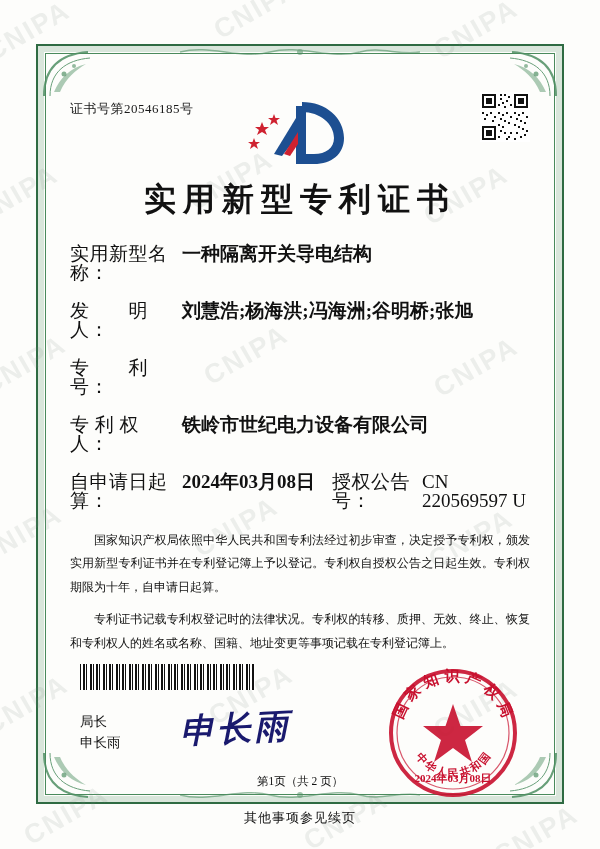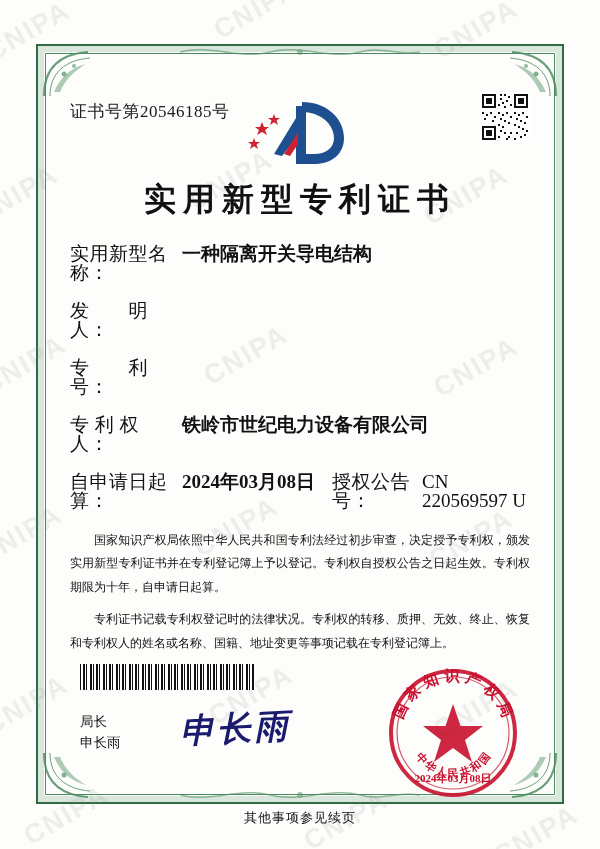--- a/index.html
+++ b/index.html
@@ -90,21 +90,21 @@
     z-index: 6;
   }
 
   .topline {
     display: flex;
     align-items: flex-start;
     justify-content: space-between;
     height: 76px;
   }
   .cert-number {
-    font-size: 17px;
+    font-size: 13px;
     color: #1a1a1a;
     padding-top: 10px;
     letter-spacing: 0.5px;
     text-align: right;
   }
   .logo-wrap {
     position: absolute;
     left: 50%;
     top: 8px;
     transform: translateX(-50%);
@@ -376,20 +376,21 @@
 
     <div class="fields">
 
       <div class="field-row">
         <div class="field-label">实用新型名称：</div>
         <div class="field-value">一种隔离开关导电结构</div>
       </div>
 
       <div class="field-row">
         <div class="field-label">发　　明　　人：</div>
+        <div class="field-value">刘慧浩;杨海洪;冯海洲;谷明桥;张旭</div>
       </div>
 
       <div class="field-row">
         <div class="field-label">专　　利　　号：</div>
       </div>
 
 
       <div class="field-row">
         <div class="field-label">专 利 权 人：</div>
         <div class="field-value">铁岭市世纪电力设备有限公司</div>
@@ -435,20 +436,21 @@
           </text>
           <text font-family="'Liberation Serif', serif" font-size="11" font-weight="bold" fill="#c8102e" letter-spacing="2">
             <textPath href="#bottomArc" startOffset="18%">中华人民共和国</textPath>
           </text>
           <text x="69" y="118" text-anchor="middle" font-family="'Liberation Serif', serif" font-size="11" fill="#c8102e" font-weight="bold">2024年03月08日</text>
         </svg>
       </div>
     </div>
   </div>
 
+  <div class="page-footer">第1页（共 2 页）</div>
   <div class="below-note">其他事项参见续页</div>
 </div>
 
 <div class="watermark-layer">
   <div class="wm" style="left:-18px; top:16px;">CNIPA</div>
   <div class="wm" style="left:210px; top:-6px;">CNIPA</div>
   <div class="wm" style="left:430px; top:14px;">CNIPA</div>
   <div class="wm" style="left:-30px; top:180px;">CNIPA</div>
   <div class="wm" style="left:185px; top:165px;">CNIPA</div>
   <div class="wm" style="left:420px; top:180px;">CNIPA</div>

